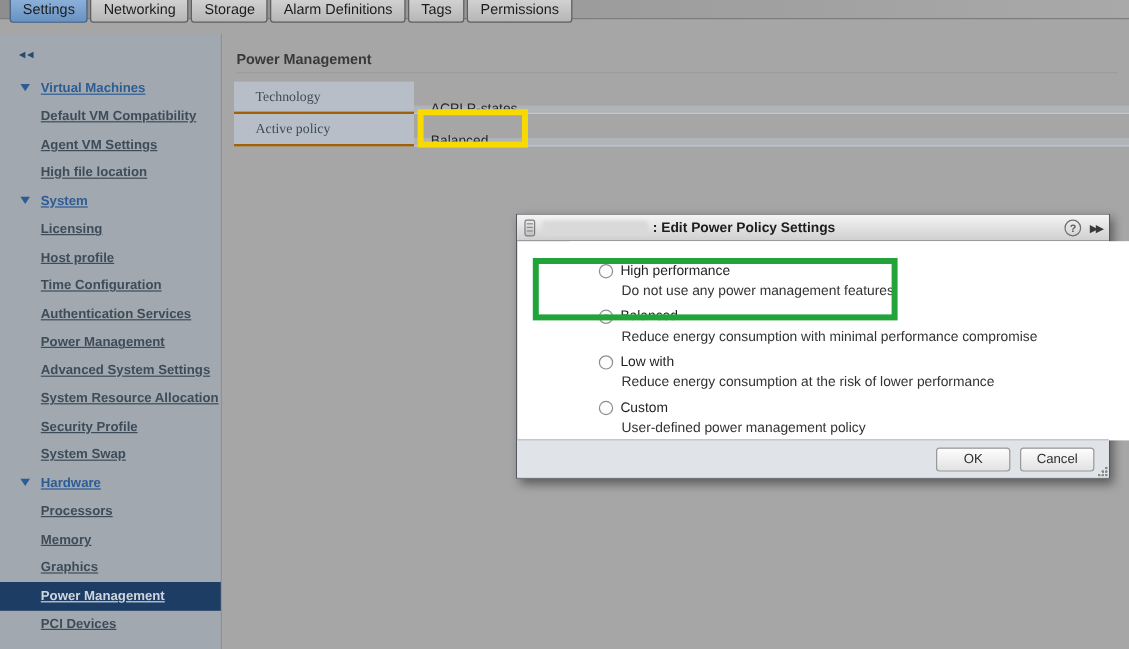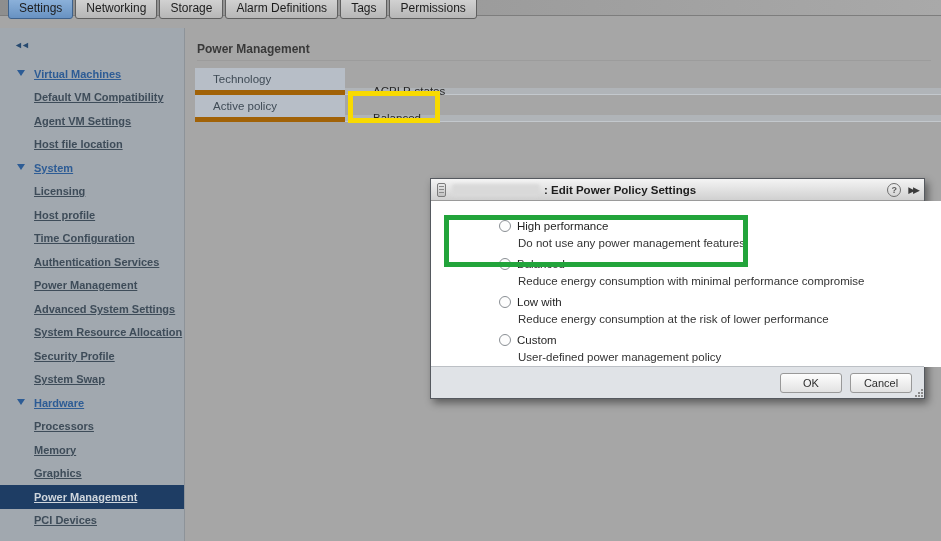--- a/index.html
+++ b/index.html
@@ -26,22 +26,22 @@
   .navrow.group { color:#2d5c95; }
   .navrow .tri { position:absolute; left:17px; top:8px; width:0; height:0;
                  border-left:4px solid transparent; border-right:4px solid transparent; border-top:6px solid #2d5c95; }
   .navrow.selected { background:#1e3d64; color:#cfd6dd; }
 
   
   .content-title { position:absolute; left:197px; top:42px; font-size:12px; font-weight:bold; color:#393939; }
   .content-rule { position:absolute; left:197px; top:60px; width:734px; height:1px; background:#969696; opacity:.6; }
   .proprow { position:absolute; left:195px; width:746px; height:27px; display:flex; }
   .proprow .plabel { width:150px; background:#b7bec7; display:flex; align-items:center; padding-left:18px;
-                     font-size:11.5px; color:#3f4b56; border-bottom:5px solid #a16207; }
-  .proprow .pvalue { flex:1; background:#b0b4b8; display:flex; align-items:center; padding-left:28px;
+                     font-size:11.5px; color:#3f4b56; border-bottom:2px solid #a16207;font-family:Liberation Serif, serif; }
+  .proprow .pvalue { flex:1; background:#b0b4b8; display:flex; align-items:center; padding-left:14px;
                      font-size:11.5px; color:#262626; border-bottom:1px solid #c3c8cd;margin-top:20px; }
   .row1 { top:68px; }
   .row2 { top:95px; }
   .hl-yellow { position:absolute; left:348px; top:91px; width:92px; height:32px;
                border:5px solid #f8da00; pointer-events:none; }
 
   
   .dialog { position:absolute; left:430px; top:178px; width:495px; height:221px;
             border:1px solid #55595f; background:#ffffff; box-shadow:3px 4px 8px rgba(0,0,0,.45); }
   .dlg-titlebar { position:absolute; left:0; top:0; width:100%; height:22px;
@@ -107,21 +107,21 @@
           <span class="tri"></span>
           <span>Virtual Machines</span>
         </div>
       <div class="navrow">
           <span>Default VM Compatibility</span>
         </div>
       <div class="navrow">
           <span>Agent VM Settings</span>
         </div>
       <div class="navrow">
-          <span>Host file location</span>
+          <span>High file location</span>
         </div>
       <div class="navrow group">
           <span class="tri"></span>
           <span>System</span>
         </div>
       <div class="navrow">
           <span>Licensing</span>
         </div>
       <div class="navrow">
           <span>Host profile</span>

